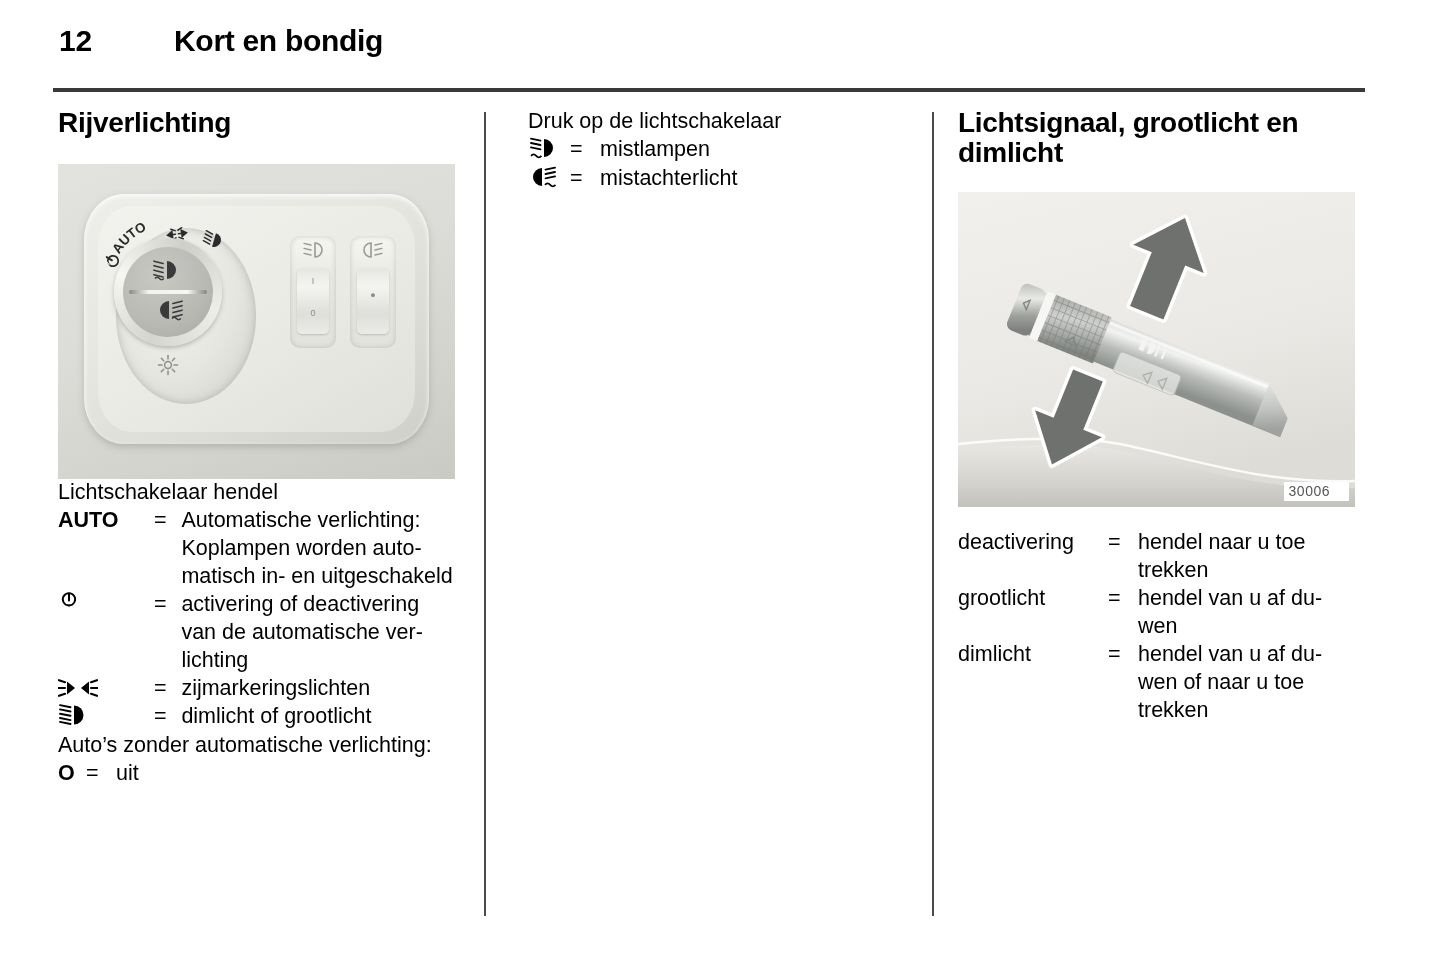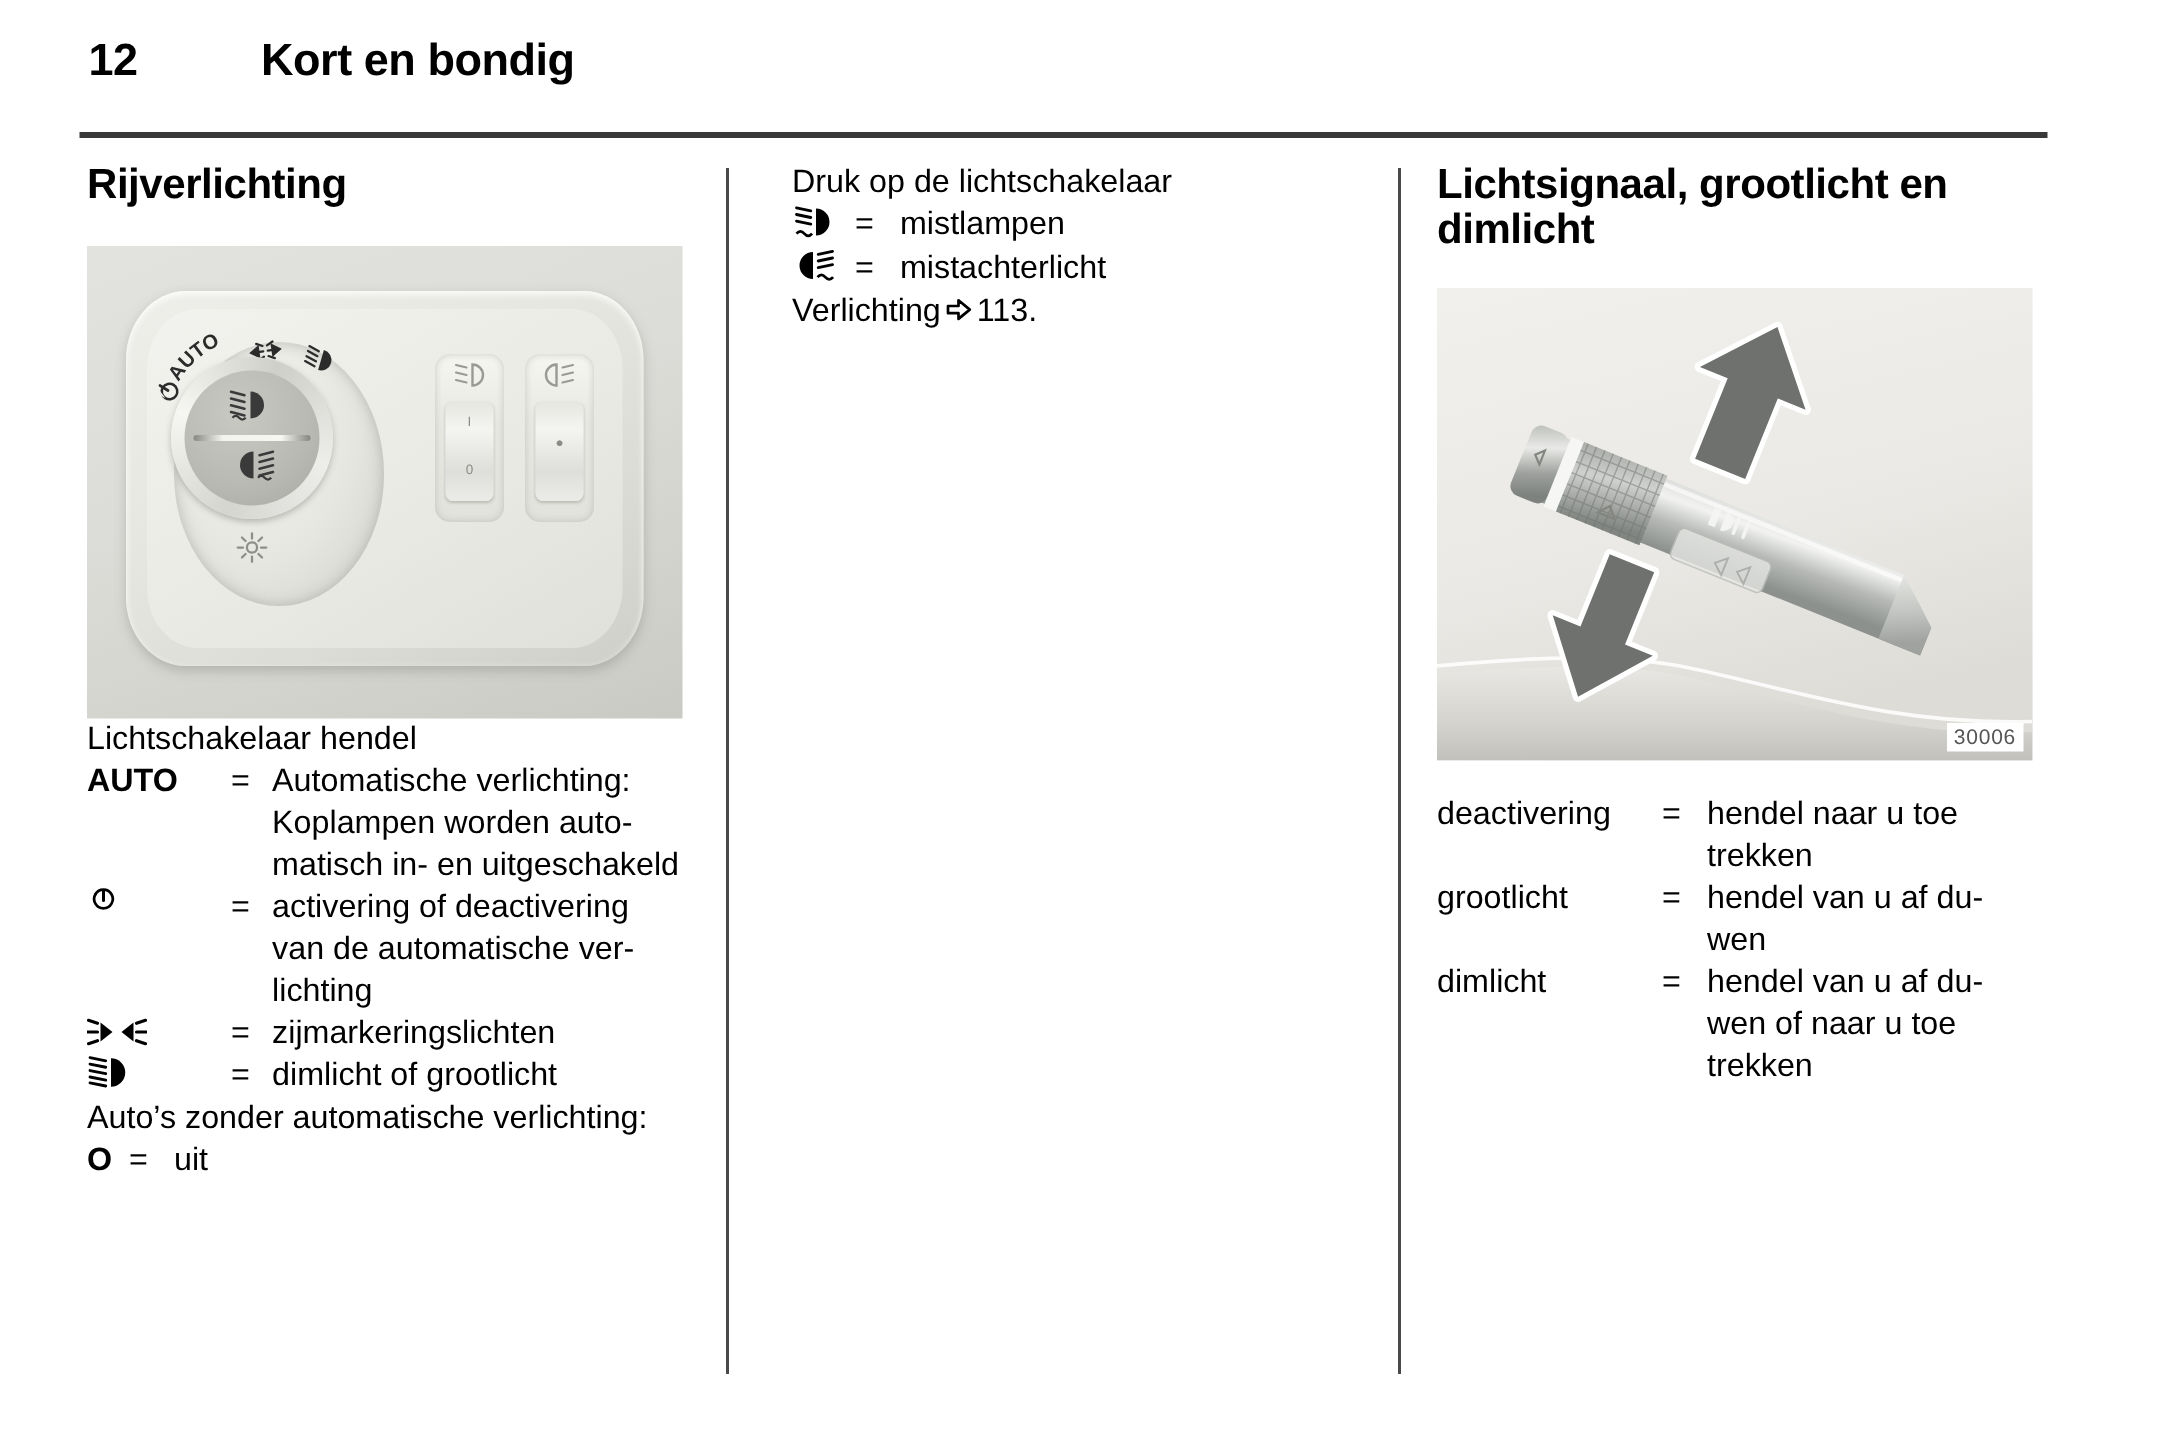--- a/index.html
+++ b/index.html
@@ -111,21 +111,21 @@
     width: 397px;
     height: 315px;
     margin-top: 24px;
     background: linear-gradient(165deg,#f0efec 0%, #eceae6 45%, #e3e1dc 78%, #d7d5d0 100%);
   }
   .fig-caption-box {
     position: absolute;
     right: 6px;
     bottom: 6px;
     background: #ffffff;
-    padding: 1px 5px 2px 5px;
+    padding: 1px 19px 2px 5px;
     font-size: 14px;
     color: #555555;
     letter-spacing: 0.5px;
     font-family: "Liberation Sans", sans-serif;
   }
 
   
   table.deflist {
     border-collapse: collapse;
     margin: 0;
@@ -513,25 +513,20 @@
               <path d="M 17,19.8 q 2.6,-3 5.2,0 q 2.6,3 5.2,0" stroke="#000" stroke-width="1.8" fill="none"></path>
             </svg>
           </span>
         </td>
         <td class="dt-eq">=</td>
         <td class="dt-def">mistachterlicht</td>
       </tr>
     </tbody>
       </table>
 
-    <p class="body-text mt-med">
-      <span>Verlichting</span><span class="arrowref"><svg width="19" height="19" viewBox="0 0 19 19">
-            <path d="M 2,7 L 9,7 L 9,3.2 L 16.5,9.4 L 9,15.6 L 9,11.8 L 2,11.8 Z" fill="none" stroke="#000" stroke-width="1.8" stroke-linejoin="round"></path>
-          </svg></span><span>113.</span>
-    </p>
 
   </div>
 
   <div class="col col-3">
 
     <h2 class="section-title">Lichtsignaal, grootlicht en dimlicht</h2>
 
     <div class="figure fig-stalk">
       <div class="stalk-wrap">
         <svg width="397" height="315" viewBox="0 0 397 315">

